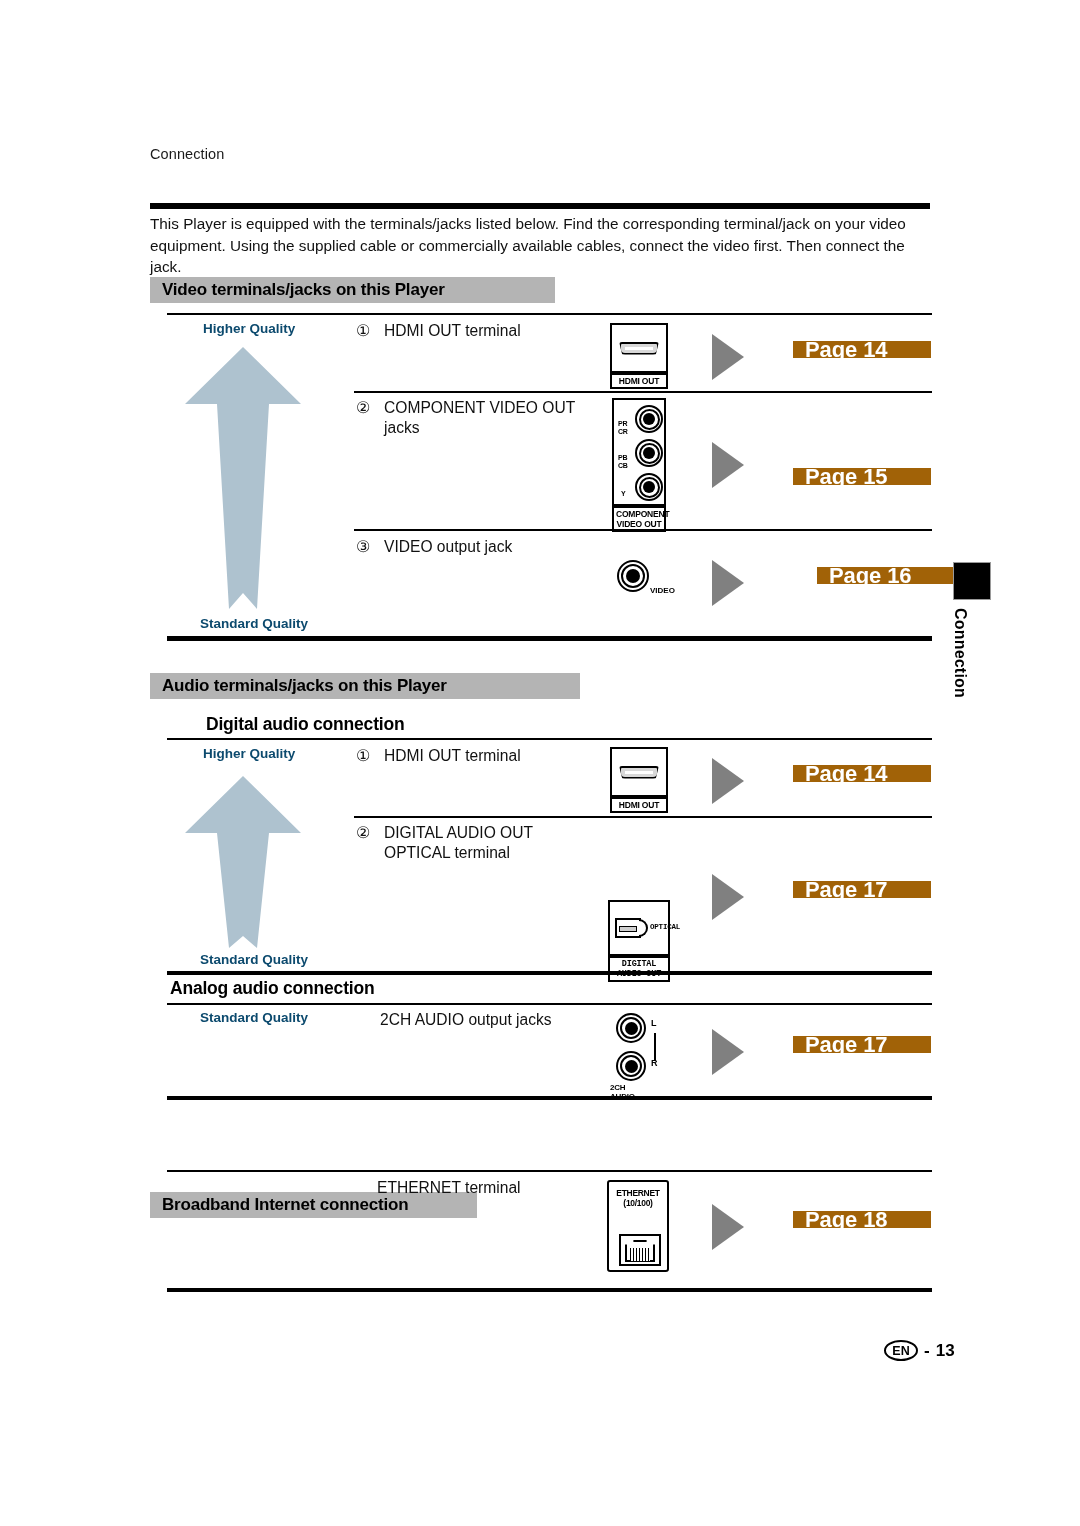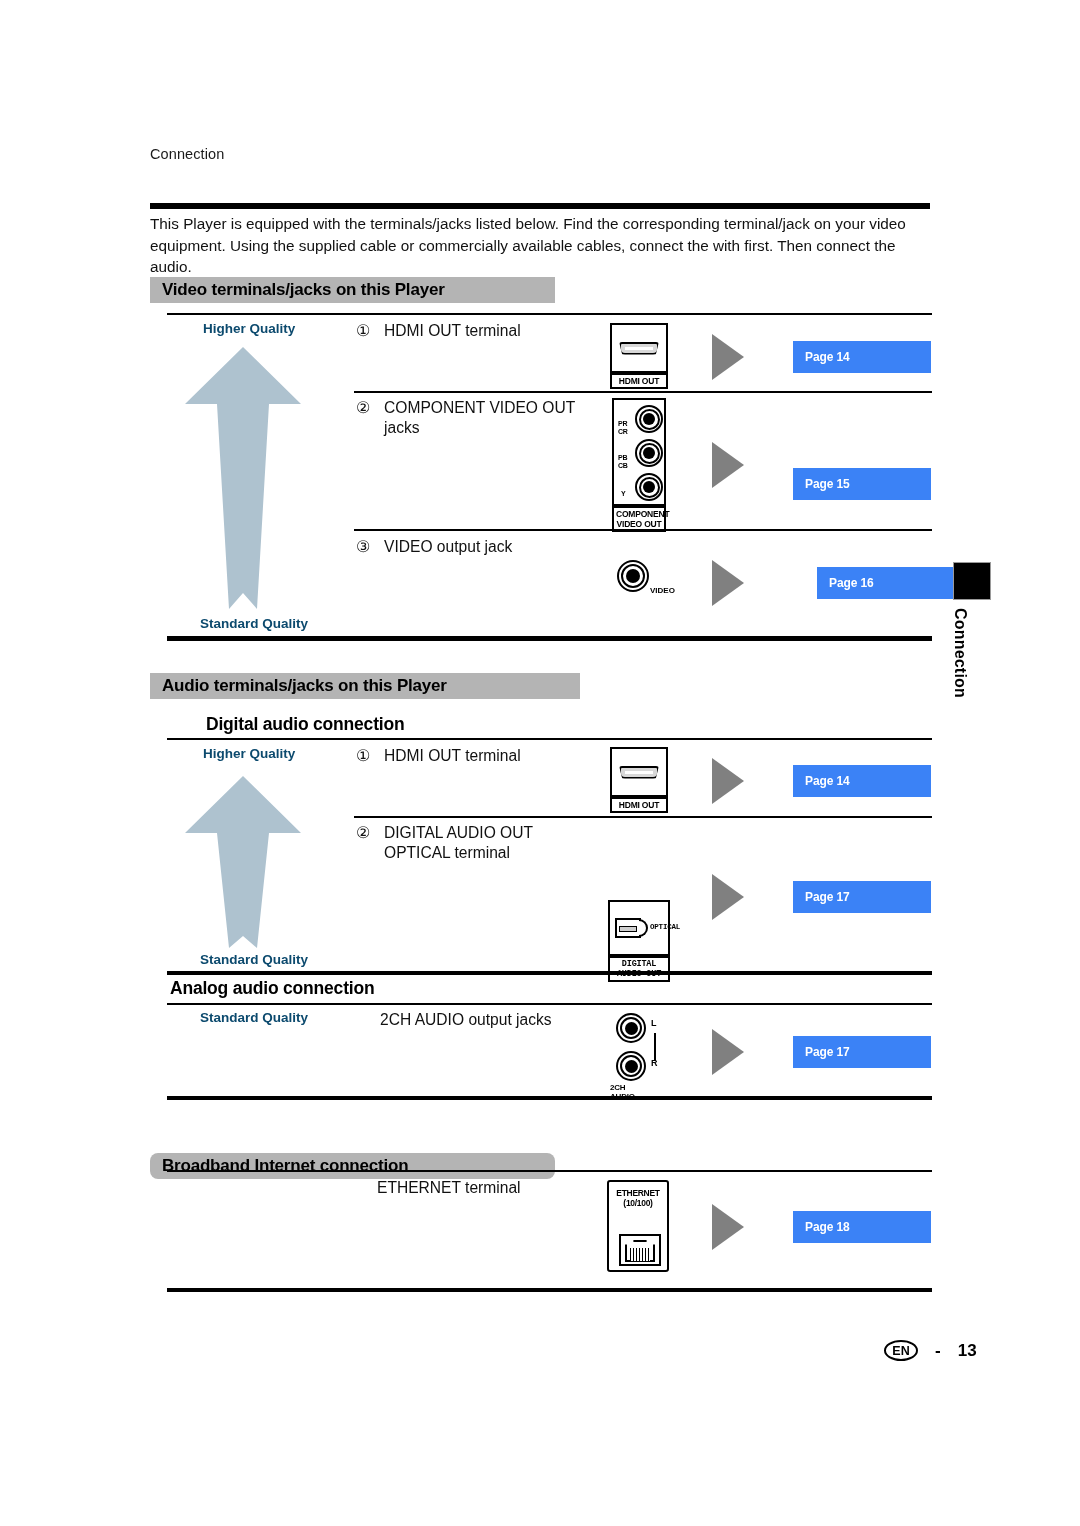--- a/index.html
+++ b/index.html
@@ -112,24 +112,24 @@
     position: absolute;
     font-size: 16px;
     line-height: 20px;
     color: #111;
   }
 
   
   .page-badge {
     position: absolute;
     width: 138px;
-    height: 32px;
-    background: #3b82f6;
+    height: 17px;
+    background: #a16207;
     color: #fff;
-    font-size: 12px;
+    font-size: 22px;
     font-weight: bold;
     display: flex;
     align-items: center;
     padding-left: 12px;
     box-sizing: border-box;
     letter-spacing: -0.1px;
   }
 
   
   .side-sq {
@@ -145,21 +145,21 @@
     writing-mode: vertical-rl;
     text-orientation: mixed;
     letter-spacing: 0.2px;
   }
 
   
   .footer {
     position: absolute;
     display: flex;
     align-items: center;
-    gap: 17px;
+    gap: 6px;
     font-size: 17px;
     font-weight: bold;
   }
   .en-oval {
     display: inline-flex;
     align-items: center;
     justify-content: center;
     width: 34px; height: 21px;
     border: 2px solid #000;
     border-radius: 50%;
@@ -347,21 +347,21 @@
     background: #000;
   }
 </style>
 </head>
 <body>
 
 <div class="page">
 
   <div class="eyebrow">Connection</div>
   <div class="title-rule"></div>
-  <div class="intro">This Player is equipped with the terminals/jacks listed below. Find the corresponding terminal/jack on your video equipment. Using the supplied cable or commercially available cables, connect the with first. Then connect the audio.</div>
+  <div class="intro">This Player is equipped with the terminals/jacks listed below. Find the corresponding terminal/jack on your video equipment. Using the supplied cable or commercially available cables, connect the video first. Then connect the jack.</div>
 
   <div class="sec-bar" style="left:150px; top:277px; width:405px;">Video terminals/jacks on this Player</div>
 
   <div class="rule thin" style="left:167px; top:313px; width:765px;"></div>
 
   <div class="q-label" style="left:203px; top:321px;">Higher Quality</div>
   <div class="q-label" style="left:200px; top:616px;">Standard Quality</div>
 
   <svg class="up-arrow" style="left:183px; top:347px;" width="120" height="262" viewBox="0 0 120 262">
     <polygon points="60,0 118,57 86,57 74,262 60,246 46,262 34,57 2,57" fill="#aec2cf"></polygon>
@@ -519,21 +519,21 @@
     <div style="position:absolute; left:-6px; top:70px; font-size:8px; font-weight:bold; letter-spacing:-0.2px;">2CH AUDIO</div>
   </div>
 
   <svg style="position:absolute; left:712px; top:1029px;" width="32" height="46" viewBox="0 0 32 46">
     <polygon points="0,0 32,23 0,46" fill="#808080"></polygon>
   </svg>
   <div class="page-badge" style="left:793px; top:1036px;">Page 17</div>
 
   <div class="rule thick" style="left:167px; top:1096px; width:765px;"></div>
 
-  <div class="sec-bar" style="left:150px; top:1153px; width:405px;border-radius:8px;">Broadband Internet connection</div>
+  <div class="sec-bar" style="left:150px; top:1192px; width:327px;">Broadband Internet connection</div>
 
   <div class="rule thin" style="left:167px; top:1170px; width:765px;"></div>
 
   <div class="row-label" style="left:377px; top:1178px;text-align:right;">ETHERNET terminal</div>
 
   <div class="conn" style="left:607px; top:1180px;">
     <div class="eth-box">
       <div class="eth-cap">ETHERNET
 (10/100)</div>
       <div class="rj45">

